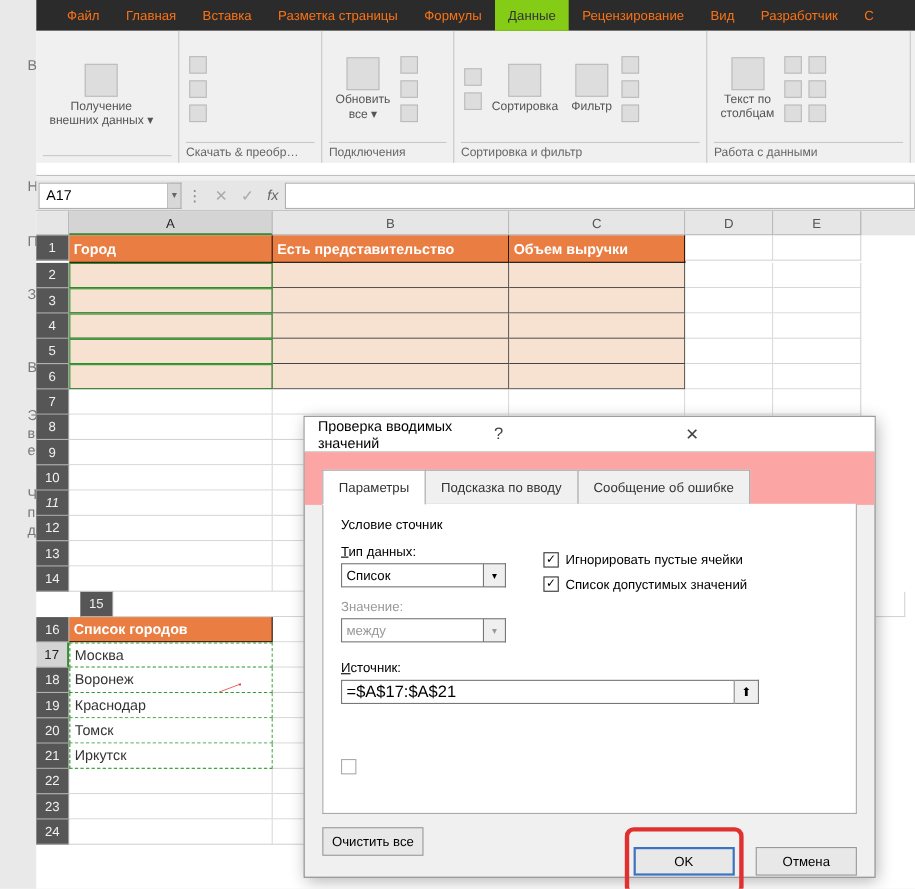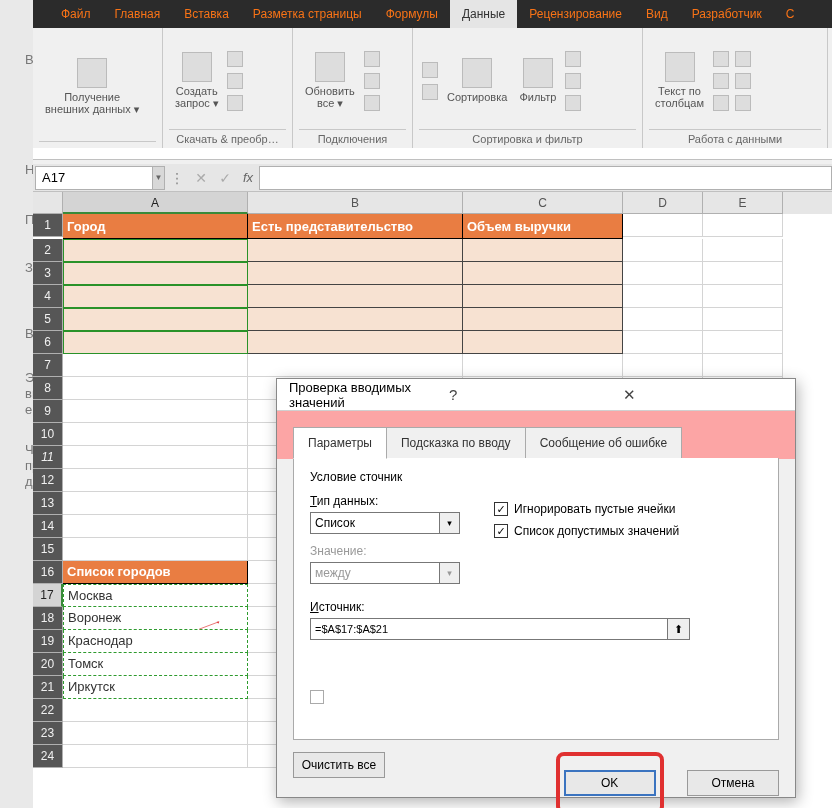--- a/index.html
+++ b/index.html
@@ -4,26 +4,26 @@
 <style>
   * { box-sizing: border-box; margin: 0; padding: 0; }
   body { font-family: "Segoe UI", Tahoma, sans-serif; font-size: 12px; background: #f0f0f0; width: 832px; height: 808px; overflow: hidden; position: relative; }
 
   .sidebar-bg { position: absolute; left: 0; top: 0; width: 33px; height: 808px; background: #e9e9e9; color: #666; }
   .sidebar-bg div { margin: 12px 21px; font-size: 13px; }
 
   .ribbon-wrap { position: absolute; left: 33px; top: 0; right: 0; height: 160px; background: #fff; border-bottom: 1px solid #c0c0c0; }
   .tabs { height: 28px; background: #2b2b2b; display: flex; align-items: center; padding-left: 16px; gap: 0; }
   .tab { color: #f97316; font-size: 12px; padding: 0 12px; height: 28px; line-height: 28px; cursor: pointer; }
-  .tab.active { background: #e5e5e5; color: #333; }
+  .tab.active { background: #84cc16; color: #333; }
 
   .ribbon { height: 120px; display: flex; background: #f0f0f0; }
   .rgroup { border-right: 1px solid #c8c8c8; display: flex; flex-direction: column; padding: 4px 6px 0 6px; }
   .rgroup .grow { flex: 1; display: flex; }
-  .rgroup .lbl { text-align: center; font-size: 11px; color: #666; padding: 3px 0; border-top: 1px solid #c8c8c8; }
+  .rgroup .lbl { text-align: left; font-size: 11px; color: #666; padding: 3px 0; border-top: 1px solid #c8c8c8; }
   .vbtn { display: flex; flex-direction: column; align-items: center; justify-content: center; padding: 4px 6px; color: #555; font-size: 11px; text-align: center; }
   .ico { width: 30px; height: 30px; background: #ddd; border: 1px solid #bbb; margin-bottom: 3px; }
   .ico-sm { width: 16px; height: 16px; background: #ddd; border: 1px solid #bbb; margin: 3px; }
   .mini-col { display: flex; flex-direction: column; justify-content: center; }
 
   .formula-bar { position: absolute; left: 33px; top: 164px; right: 0; height: 28px; background: #e6e6e6; display: flex; align-items: center; border-bottom: 1px solid #c0c0c0; }
   .name-box { width: 118px; height: 24px; background: #fff; border: 1px solid #b0b0b0; padding: 0 6px; font-size: 13px; line-height: 22px; margin-left: 2px; }
   .fb-sep { width: 24px; text-align: center; color: #888; font-size: 14px; }
   .fx-label { font-style: italic; font-size: 13px; color: #666; padding: 0 6px; }
   .formula-input { flex: 1; height: 24px; background: #fff; border: 1px solid #b0b0b0; }
@@ -68,21 +68,21 @@
   .combo .drop { width: 20px; height: 22px; border: 1px solid #777; border-left: none; display: flex; align-items: center; justify-content: center; font-size: 9px; background: #efefef; cursor: pointer; }
   .combo.disabled input { color: #999; background: #fff; }
   .combo.disabled .drop { color: #999; }
 
   .checks { position: absolute; left: 200px; top: 44px; }
   .chk { display: flex; align-items: center; margin-bottom: 8px; font-size: 12px; }
   .chk .box { width: 14px; height: 14px; border: 1px solid #333; margin-right: 6px; display: flex; align-items: center; justify-content: center; font-size: 11px; line-height: 1; }
 
   .src-row { margin-top: 6px; }
   .src-input-wrap { display: flex; width: 380px; }
-  .src-input-wrap input { flex: 1; height: 22px; border: 1px solid #777; padding: 0 4px; font-size: 11px; }
+  .src-input-wrap input { flex: 1; height: 22px; border: 1px solid #777; padding: 0 4px; font-size: 15px; }
   .pick { width: 22px; height: 22px; border: 1px solid #777; border-left: none; background: #efefef; display: flex; align-items: center; justify-content: center; cursor: pointer; font-size: 11px; }
   .spread-chk { margin-top: 50px; display: flex; align-items: center; font-size: 12px; color: #888; }
   .spread-chk .box { width: 14px; height: 14px; border: 1px solid #aaa; margin-right: 6px; }
 
   .dlg-buttons { display: flex; justify-content: space-between; padding: 12px 16px; }
   .dbtn { min-width: 92px; height: 26px; border: 1px solid #999; background: #e8e8e8; font-size: 12px; cursor: pointer; }
   .dbtn.ok { border: 2px solid #3b74c0; }
   .ok-highlight { border: 4px solid #e03030; border-radius: 8px; padding: 14px 4px; display: inline-block; text-decoration: underline; }
 
   .side-text { position: absolute; left: 4px; color: #777; font-size: 12px; }
@@ -123,25 +123,20 @@
           <div class="vbtn">
             <div class="ico"></div>
             <span style="white-space:pre-line">Получение
 внешних данных ▾</span>
           </div>
         </div>
       <div class="lbl"></div>
     </div>
     <div class="rgroup" style="width:130px">
       <div class="grow">
-        <div class="vbtn">
-            <div class="ico"></div>
-            <span style="white-space:pre-line">Создать
-запрос ▾</span>
-          </div>
         <div class="mini-col">
             <div class="ico-sm"></div>
             <div class="ico-sm"></div>
             <div class="ico-sm"></div>
           </div>
       </div>
       <div class="lbl">Скачать &amp; преобр…</div>
     </div>
     <div class="rgroup" style="width:120px">
       <div class="grow">
@@ -329,21 +324,21 @@
       </div>
       <div class="row">
         <div class="rhdr" style="height: 23px; line-height: 23px;">14</div>
         <div class="cell" style="width: 185px;"></div>
         <div class="cell" style="width: 215px;"></div>
         <div class="cell" style="width: 160px;"></div>
         <div class="cell" style="width: 80px;"></div>
         <div class="cell" style="width: 80px;"></div>
       </div>
       <div class="row">
-        <div class="rhdr" style="height: 23px; line-height: 23px;">15</div>
+        <div class="rhdr" style="height: 23px; line-height: 23px; margin-left: 40px;">15</div>
         <div class="cell" style="width: 185px;"></div>
         <div class="cell" style="width: 215px;"></div>
         <div class="cell" style="width: 160px;"></div>
         <div class="cell" style="width: 80px;"></div>
         <div class="cell" style="width: 80px;"></div>
       </div>
       <div class="row">
         <div class="rhdr" style="height: 23px; line-height: 23px;">16</div>
         <div class="cell hd-orange" style="width: 185px;">Список городов</div>
         <div class="cell" style="width: 215px;"></div>
@@ -469,16 +464,16 @@
     <div class="spread-chk">
       <div class="box"></div>
     </div>
   </div>
   <div class="dlg-buttons">
     <button class="dbtn">Очистить все</button>
     <div>
       <span class="ok-highlight">
         <button class="dbtn ok">OK</button>
       </span>
-      <button class="dbtn" style="margin-left:20px">Отмена</button>
+      <button class="dbtn" style="margin-left:8px">Отмена</button>
     </div>
   </div>
 </div>
 
 </body></html>

